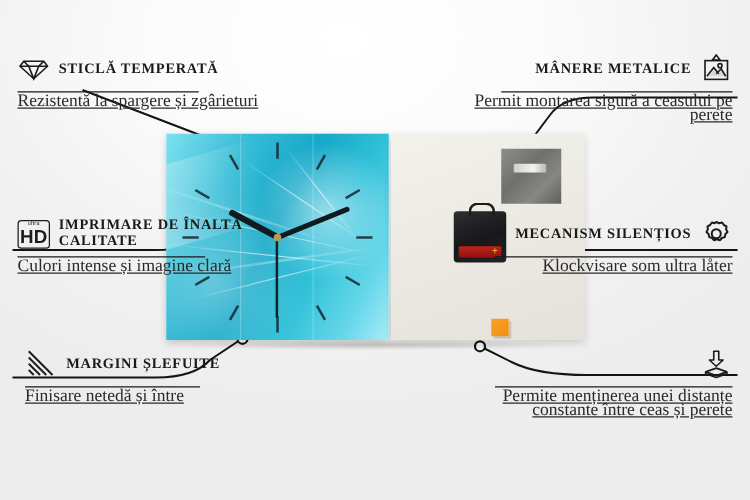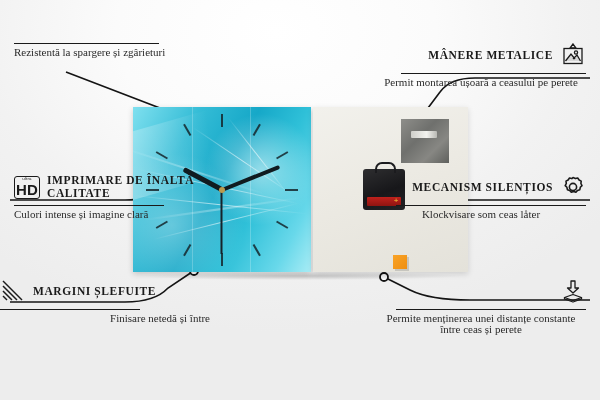--- a/index.html
+++ b/index.html
@@ -209,21 +209,21 @@
     height: 8px;
     background: radial-gradient(ellipse at center, rgba(0,0,0,0.17) 0%, rgba(0,0,0,0) 72%);
   }
 
   
   .callout {
     position: absolute;
     width: 210px;
   }
   .callout.left  { text-align: left; }
-  .callout.right { text-align: center; }
+  .callout.right { text-align: right; }
 
   .callout-head {
     display: flex;
     align-items: center;
     gap: 7px;
     min-height: 30px;
   }
   .callout.right .callout-head { flex-direction: row-reverse; }
 
   .callout-icon {
@@ -243,24 +243,25 @@
     color: #1a1a1a;
     text-transform: uppercase;
     font-family: "Liberation Serif", serif;
   }
   .callout-rule {
     height: 1px;
     background: #1a1a1a;
     margin: 3px 0 3px 0;
   }
   .callout-desc {
-    font-size: 11px;
+    font-size: 14px;
     line-height: 10.6px;
     color: #2a2a2a;
     font-family: "Liberation Serif", serif;
+    text-decoration: underline;
   }
 
   
   .hd-badge {
     width: 24px;
     height: 21px;
     border: 1.4px solid #1b1b1b;
     border-radius: 3px;
     display: flex;
     flex-direction: column;
@@ -336,39 +337,49 @@
       <div id="mechanism-loop"></div>
       <div id="battery">
         <div id="battery-plus">+</div>
       </div>
     </div>
     <div id="foam-spacer"></div>
   </div>
   <div class="product-shadow"></div>
 
   <div class="callout left" style="left:14px; top:40px;">
+    <div class="callout-head">
+      <span class="callout-icon">
+        <svg width="24" height="20" viewBox="0 0 24 20" fill="none" stroke="#1b1b1b" stroke-width="1.3">
+          <path d="M4 4 H20 L23 8 L12 18 L1 8 Z"></path>
+          <path d="M4 4 L8 8 L12 18 L16 8 L20 4"></path>
+          <path d="M1 8 H23"></path>
+        </svg>
+      </span>
+      <span class="callout-title">STICLĂ TEMPERATĂ</span>
+    </div>
     <div class="callout-rule" style="width:145px;"></div>
     <div class="callout-desc">Rezistentă la spargere și zgârieturi</div>
   </div>
 
   <div class="callout left" style="left:14px; top:172px;">
     <div class="callout-head">
       <span class="callout-icon">
         <span class="hd-badge">
           <span class="u">ultra</span>
           <span class="h">HD</span>
         </span>
       </span>
       <span class="callout-title" style="max-width:150px;">IMPRIMARE DE ÎNALTĂ CALITATE</span>
     </div>
     <div class="callout-rule" style="width:150px;"></div>
     <div class="callout-desc">Culori intense și imagine clară</div>
   </div>
 
-  <div class="callout left" style="left:0; top:276px;text-align:right;">
+  <div class="callout left" style="left:20px; top:276px;">
     <div class="callout-head">
       <span class="callout-icon">
         <svg width="24" height="22" viewBox="0 0 24 22" fill="none" stroke="#1b1b1b" stroke-width="1.5">
           <path d="M2 1 L21 20"></path>
           <path d="M2 6 L16 20"></path>
           <path d="M2 11 L11 20"></path>
           <path d="M2 16 L6 20"></path>
         </svg>
       </span>
       <span class="callout-title">MARGINI ȘLEFUITE</span>
@@ -385,35 +396,35 @@
           <rect x="3" y="5.5" width="18" height="15"></rect>
           <path d="M4.5 18 L10 11 L13.5 15 L16 12.5 L19.5 18 Z" fill="#1b1b1b" stroke="none" opacity="0.12"></path>
           <path d="M4.5 18 L10 11 L14 16"></path>
           <path d="M12 16 L16 12 L19.5 18"></path>
           <circle cx="15" cy="9.5" r="1.6"></circle>
         </svg>
       </span>
       <span class="callout-title">MÂNERE METALICE</span>
     </div>
     <div class="callout-rule" style="width:185px; margin-left:auto;"></div>
-    <div class="callout-desc">Permit montarea ușoară a ceasului pe perete</div>
+    <div class="callout-desc">Permit montarea sigură a ceasului pe perete</div>
   </div>
 
   <div class="callout right" style="left:376px; top:172px;">
     <div class="callout-head">
       <span class="callout-icon">
         <svg width="24" height="24" viewBox="0 0 24 24" fill="none" stroke="#1b1b1b" stroke-width="1.6" stroke-linejoin="round">
           <path d="M12 2.6 l2.4 1.0 2.3 -0.6 1.4 2.0 2.1 1.1 -0.3 2.4 1.1 2.1 -1.7 1.7 -0.5 2.4 -2.3 0.7 -1.6 1.8 -2.3 -0.7 -2.3 0.7 -1.6 -1.8 -2.3 -0.7 -0.5 -2.4 -1.7 -1.7 1.1 -2.1 -0.3 -2.4 2.1 -1.1 1.4 -2.0 2.3 0.6 Z"></path>
           <circle cx="12" cy="12" r="3.6"></circle>
         </svg>
       </span>
       <span class="callout-title">MECANISM SILENȚIOS</span>
     </div>
     <div class="callout-rule" style="width:190px; margin-left:auto;"></div>
-    <div class="callout-desc">Klockvisare som ceas låter</div>
+    <div class="callout-desc">Klockvisare som ultra låter</div>
   </div>
 
   <div class="callout right" style="left:376px; top:276px;">
     <div class="callout-head">
       <span class="callout-icon">
         <svg width="24" height="24" viewBox="0 0 24 24" fill="none" stroke="#1b1b1b" stroke-width="1.3" stroke-linejoin="round">
           <path d="M10 2 H14 V9 H17.5 L12 14 L6.5 9 H10 Z"></path>
           <path d="M12 15.5 L20.5 18.5 L12 21.5 L3.5 18.5 Z"></path>
           <path d="M3.5 18.5 L3.5 20 L12 23 L20.5 20 L20.5 18.5"></path>
         </svg>

